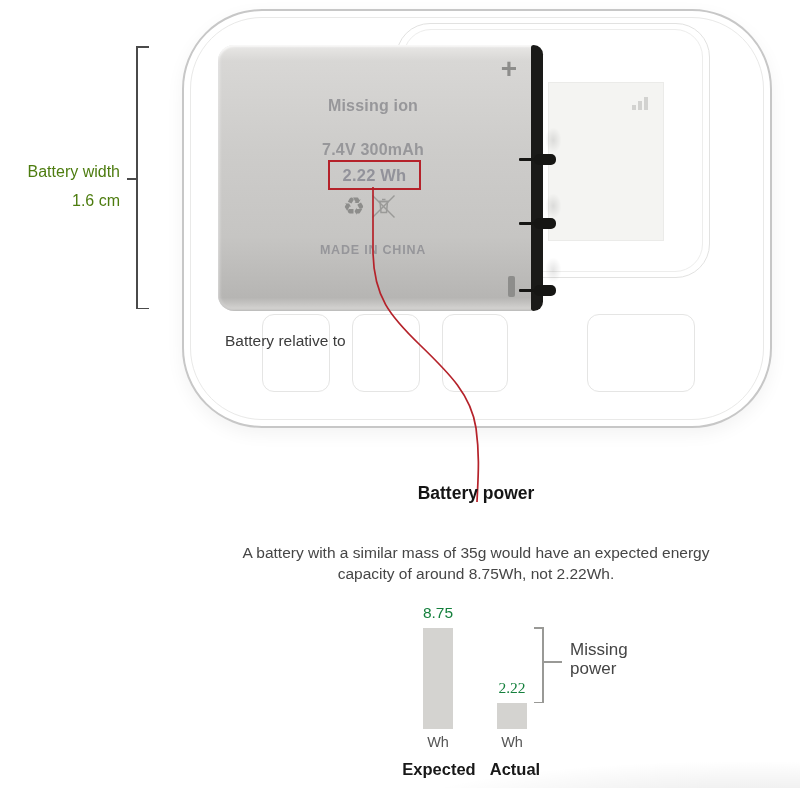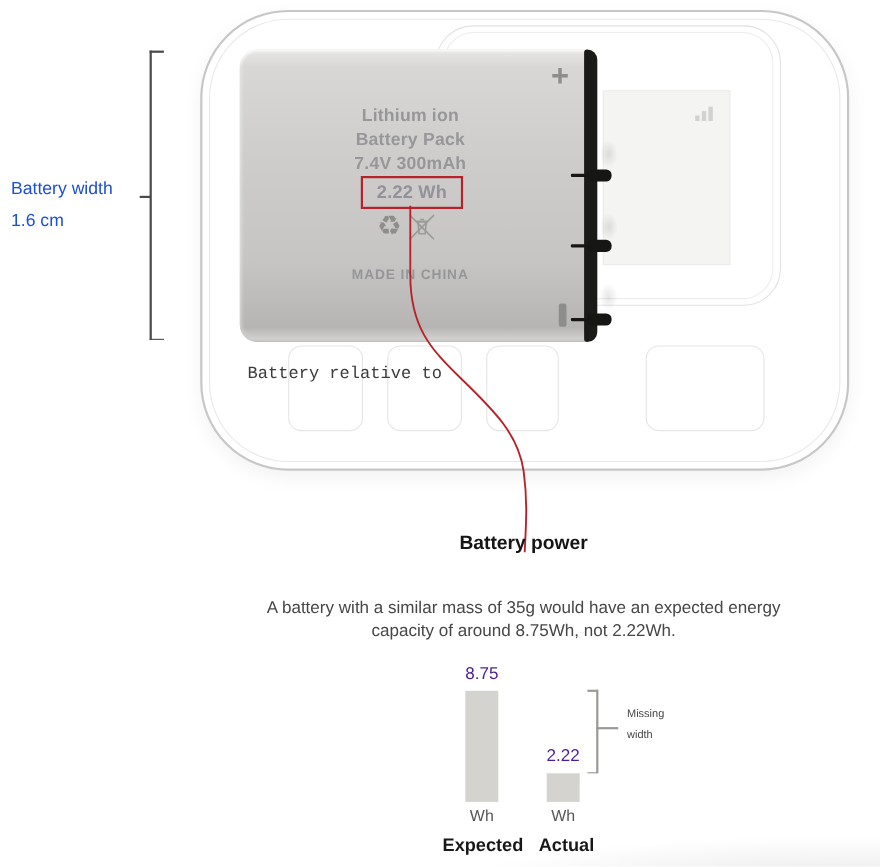--- a/index.html
+++ b/index.html
@@ -73,31 +73,31 @@
     left:110px;top:115px;width:89px;height:26px;
     border:2px solid #b5222a;
     color:#92929a;font-weight:700;font-size:16.5px;line-height:26px;text-align:center;letter-spacing:0.2px;
   }
   .recycle{left:121px;top:147px;width:30px;text-align:center;font-size:25px;color:#8d8d8b;line-height:28px;}
   .nobin{left:152px;top:148px;}
   .madein{left:30px;top:198px;width:250px;text-align:center;font-size:12.5px;font-weight:700;letter-spacing:0.8px;color:#96969a;}
 
   
   .dim-line{background:#4a4a4a;}
-  .dim-label{color:#1d4ed8;font-size:16px;text-align:left;}
+  .dim-label{color:#4d7c0f;font-size:16px;text-align:right;}
 
   
   .callout-title{left:236px;top:483px;width:480px;text-align:center;font-size:17.5px;font-weight:700;color:#151515;}
   .callout-body{left:100px;width:752px;text-align:center;font-size:15.5px;color:#464646;}
   .bar{width:30px;background:#d4d3d0;}
-  .val-label{width:70px;text-align:center;font-size:15.5px;color:#4c1d95;}
+  .val-label{width:70px;text-align:center;font-size:15.5px;color:#15803d;}
   .wh-label{width:70px;text-align:center;font-size:14.5px;color:#565656;}
   .cat-label{width:100px;text-align:center;font-size:16.5px;font-weight:700;color:#181818;}
   .brk{background:#999996;}
-  .missing{left:570px;top:640px;width:80px;font-size:10px;line-height:19px;color:#454545;}
+  .missing{left:570px;top:640px;width:80px;font-size:17px;line-height:19px;color:#454545;}
 
   .fade-br{
     left:420px;top:726px;width:380px;height:62px;
     background:radial-gradient(130% 110% at 88% 135%, rgba(0,0,0,0.10), rgba(0,0,0,0) 72%);
   }
 </style>
 </head>
 <body>
 
 <div class="stage">
@@ -115,39 +115,38 @@
 
   <div class="abs tab-shadow" style="left:546px;top:122px;"></div>
   <div class="abs tab-shadow" style="left:546px;top:188px;"></div>
   <div class="abs tab-shadow" style="left:546px;top:252px;"></div>
 
   <div class="abs pbtn b1"></div>
   <div class="abs pbtn b2"></div>
   <div class="abs pbtn b3"></div>
   <div class="abs pbtn b4"></div>
 
-  <div class="abs" style="left:225px;top:331px;width:190px;font-size:15.5px;line-height:19.5px;color:#3c3c3c;font-family:Liberation Mono, monospace;">
+  <div class="abs" style="left:225px;top:331px;width:190px;font-size:15.5px;line-height:19.5px;color:#3c3c3c;">
     <div>Battery relative to</div>
   </div>
 
   <div class="abs battery">
     <div class="abs bat-body"></div>
     <div class="abs bat-strip"></div>
     <div class="abs bat-tabline" style="top:113px;"></div>
     <div class="abs bat-tabline" style="top:177px;"></div>
     <div class="abs bat-tabline" style="top:244px;"></div>
     <div class="abs bat-tab" style="top:109px;"></div>
     <div class="abs bat-tab" style="top:173px;"></div>
     <div class="abs bat-tab" style="top:240px;"></div>
 
     <div class="abs bat-plus">+</div>
     <div class="abs bat-minus"></div>
 
-    <div class="abs bat-text" style="top:52px;">Lithium ion</div>
-    <div class="abs bat-text" style="top:74px;">Battery Pack</div>
+    <div class="abs bat-text" style="top:52px;">Missing ion</div>
     <div class="abs bat-text" style="top:96px;">7.4V 300mAh</div>
 
     <div class="abs red-box">2.22 Wh</div>
 
     <div class="abs recycle">♻</div>
     <svg class="abs nobin" width="27" height="27" viewBox="0 0 27 27">
       <g stroke="#9a9a98" stroke-width="1.5" fill="none">
         <path d="M10,8.5 h7.5 l-1,11 h-5.5 z"></path>
         <path d="M8.5,8.5 h10.5"></path>
         <path d="M12,6.5 h3.5"></path>
@@ -168,34 +167,34 @@
 
   <svg class="abs" style="left:0;top:0;pointer-events:none;" width="800" height="788" viewBox="0 0 800 788">
     <path d="M373,187 L373,250 C373,297 391,317 420,345 C450,374 471,395 476,428 C480,458 478,478 477,502" fill="none" stroke="#b5222a" stroke-width="1.7"></path>
   </svg>
 
   <div class="abs callout-title">Battery power</div>
   <div class="abs callout-body" style="top:544px;">A battery with a similar mass of 35g would have an expected energy</div>
   <div class="abs callout-body" style="top:565px;">capacity of around 8.75Wh, not 2.22Wh.</div>
 
   <div class="abs val-label" style="left:403px;top:604px;">8.75</div>
-  <div class="abs val-label" style="left:477px;top:679px;">2.22</div>
+  <div class="abs val-label" style="left:477px;top:679px;font-family:Liberation Serif, serif;">2.22</div>
 
   <div class="abs bar" style="left: 423px; bottom: 59px; height: 101px; background: rgb(212, 211, 208);"></div>
   <div class="abs bar" style="left: 497px; bottom: 59px; height: 26px; background: rgb(212, 211, 208);"></div>
 
   <div class="abs wh-label" style="left:403px;top:734px;">Wh</div>
   <div class="abs wh-label" style="left:477px;top:734px;">Wh</div>
 
   <div class="abs cat-label" style="left:389px;top:760px;">Expected</div>
   <div class="abs cat-label" style="left:465px;top:760px;">Actual</div>
 
   <div class="abs brk" style="left:542px;top:627px;width:1.5px;height:76px;"></div>
   <div class="abs brk" style="left:534px;top:627px;width:9px;height:1.5px;"></div>
   <div class="abs brk" style="left:534px;top:701.5px;width:9px;height:1.5px;"></div>
   <div class="abs brk" style="left:542px;top:661px;width:20px;height:1.5px;"></div>
   <div class="abs missing">
     <div>Missing</div>
-    <div>width</div>
+    <div>power</div>
   </div>
 
   <div class="abs fade-br"></div>
 </div>
 
 </body></html>

